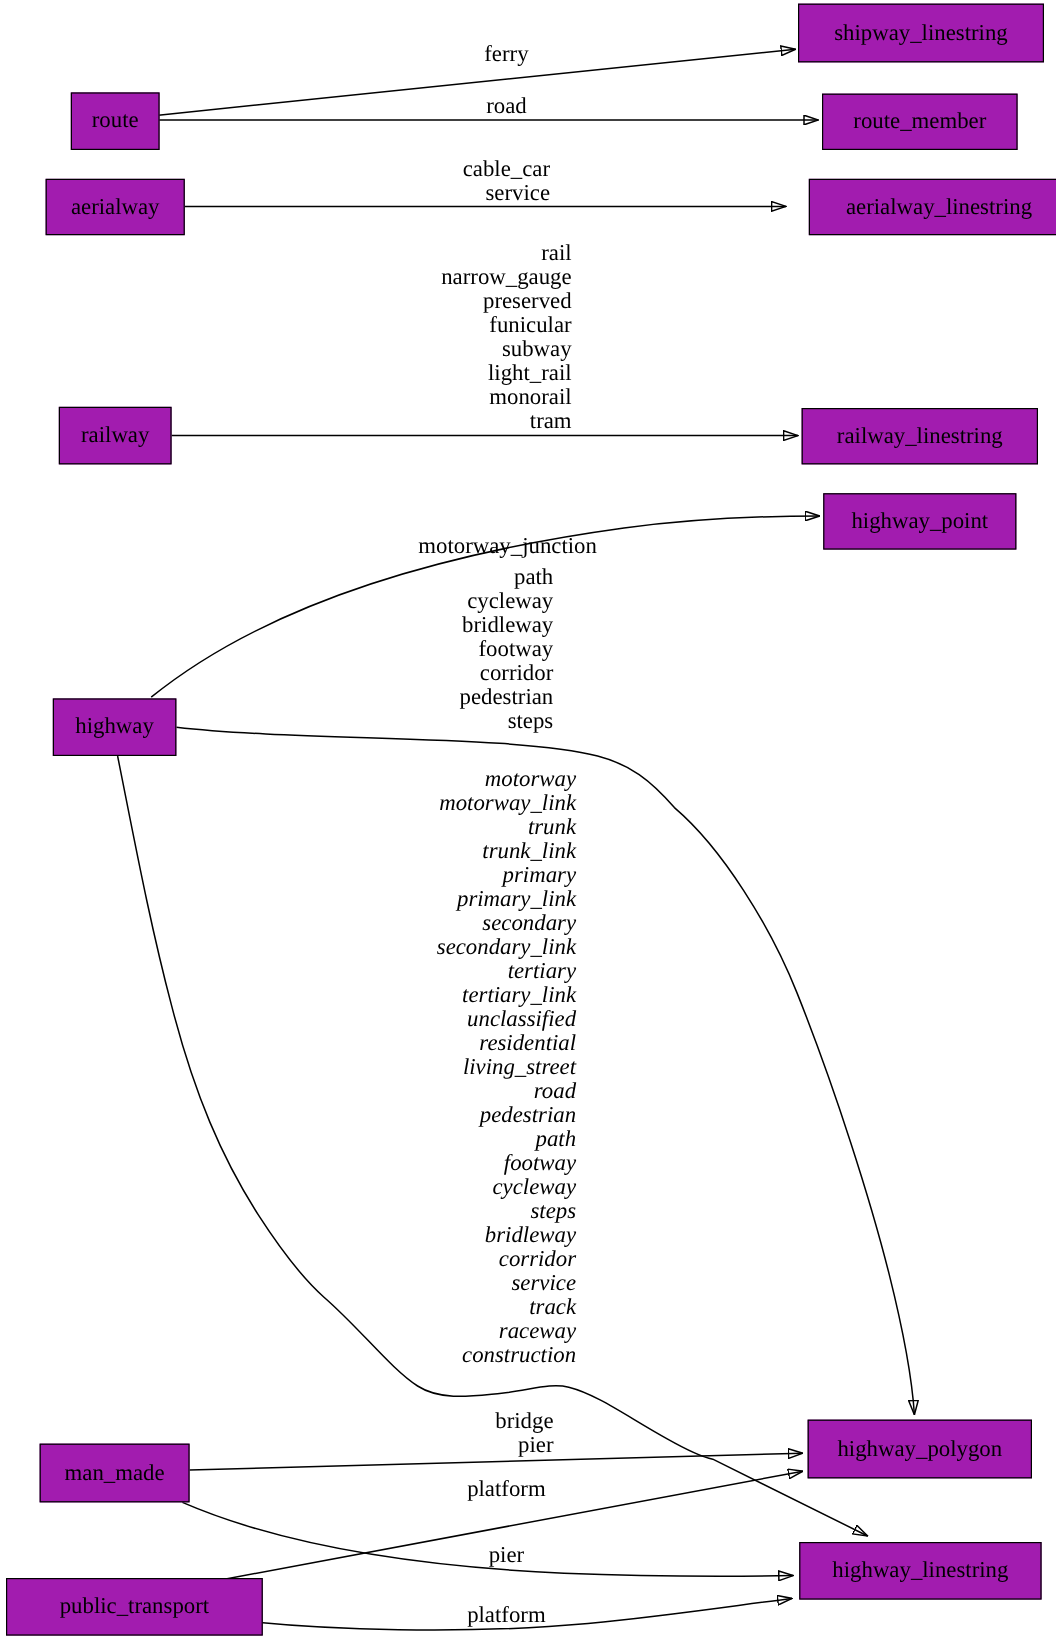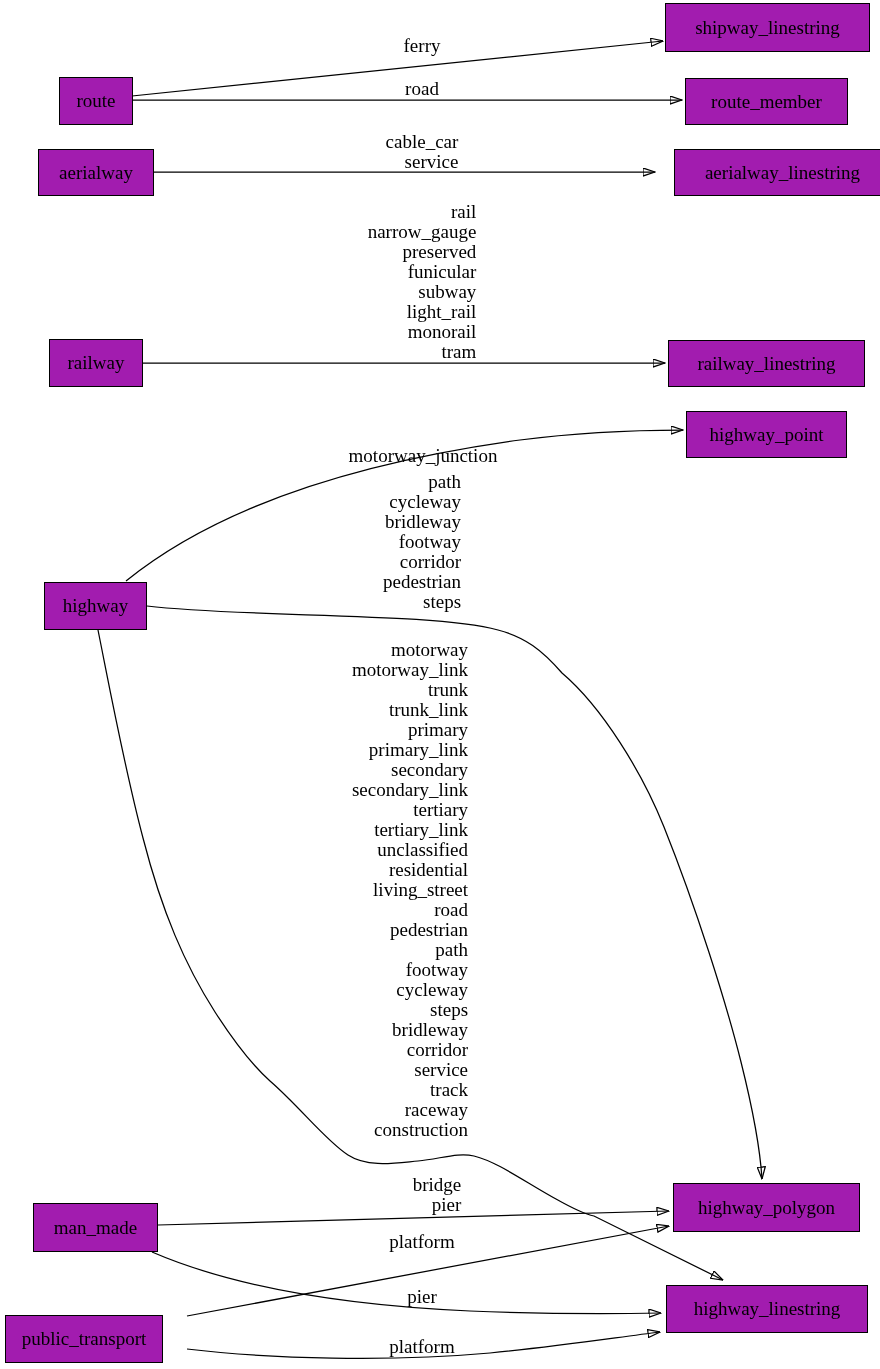--- a/index.html
+++ b/index.html
@@ -51,21 +51,21 @@
     <path d="M187,1316 L669,1226" marker-end="url(#arrow)"></path>
     <path d="M152,1252 C240,1290 360,1306 470,1311 C545,1314 600,1314 661,1313" marker-end="url(#arrow)"></path>
     <path d="M187,1349 C270,1359 390,1362 490,1353 C560,1346 612,1338 660,1332" marker-end="url(#arrow)"></path>
   </svg>
 
   <div class="node" style="left:59px;top:77px;width:74px;height:48px;">route</div>
   <div class="node" style="left:38px;top:149px;width:116px;height:47px;">aerialway</div>
   <div class="node" style="left:49px;top:339px;width:94px;height:48px;">railway</div>
   <div class="node" style="left:44px;top:582px;width:103px;height:48px;">highway</div>
   <div class="node" style="left:33px;top:1203px;width:125px;height:49px;">man_made</div>
-  <div class="node" style="left:5px;top:1315px;width:158px;height:48px;">public_transport</div>
+  <div class="node" style="left:5px;top:1315px;width:214px;height:48px;">public_transport</div>
 
   <div class="node" style="left:665px;top:3px;width:205px;height:49px;">shipway_linestring</div>
   <div class="node" style="left:685px;top:78px;width:163px;height:47px;">route_member</div>
   <div class="node" style="left:674px;top:149px;width:217px;height:47px;">aerialway_linestring</div>
   <div class="node" style="left:668px;top:340px;width:197px;height:47px;">railway_linestring</div>
   <div class="node" style="left:686px;top:411px;width:161px;height:47px;">highway_point</div>
   <div class="node" style="left:666px;top:1285px;width:202px;height:48px;">highway_linestring</div>
   <div class="node" style="left:673px;top:1183px;width:187px;height:49px;">highway_polygon</div>
 
   <div class="edge-label" style="left:422px;top:36px;">ferry</div>
@@ -81,21 +81,21 @@
 monorail
 tram</div>
   <div class="edge-label" style="left:423px;top:412px;margin-top:34px;">motorway_junction</div>
   <div class="edge-label" style="left:422px;top:472px;">path
 cycleway
 bridleway
 footway
 corridor
 pedestrian
 steps</div>
-  <div class="edge-label" style="left:410px;top:640px;">motorway
+  <div class="edge-label" style="left:422px;top:640px;font-style:italic;">motorway
 motorway_link
 trunk
 trunk_link
 primary
 primary_link
 secondary
 secondary_link
 tertiary
 tertiary_link
 unclassified

